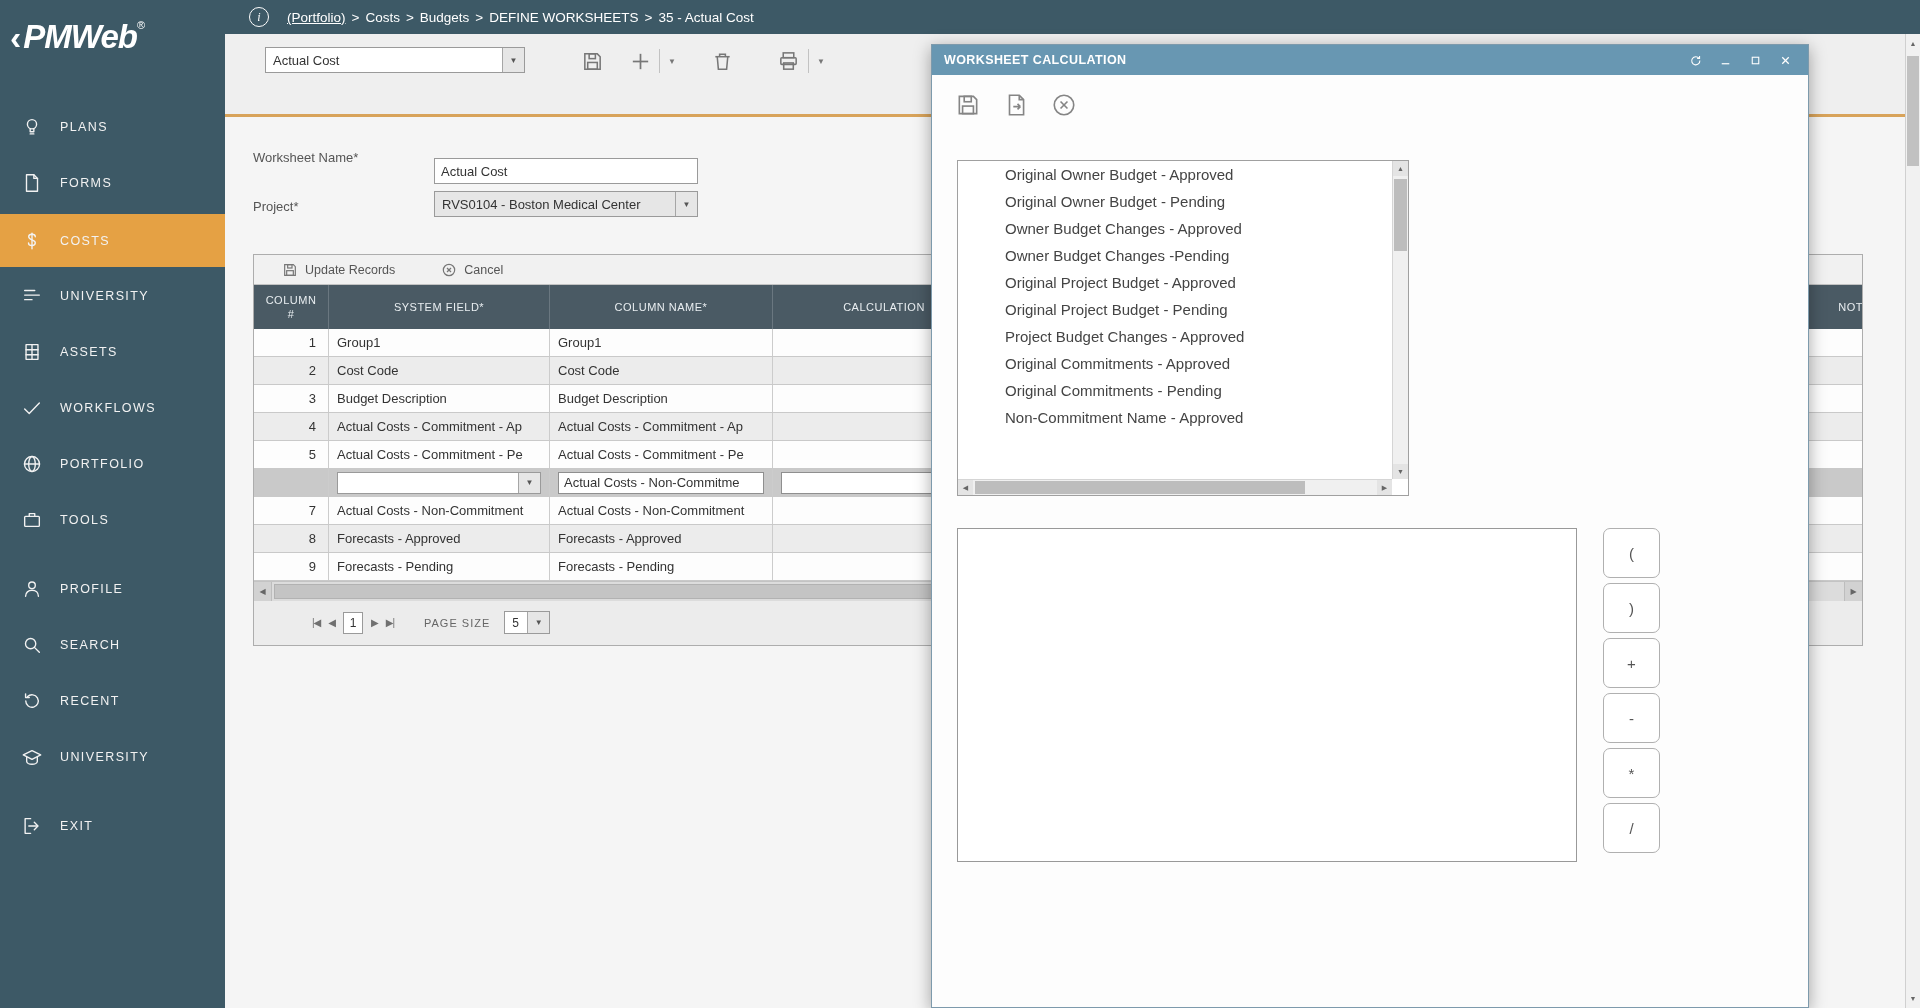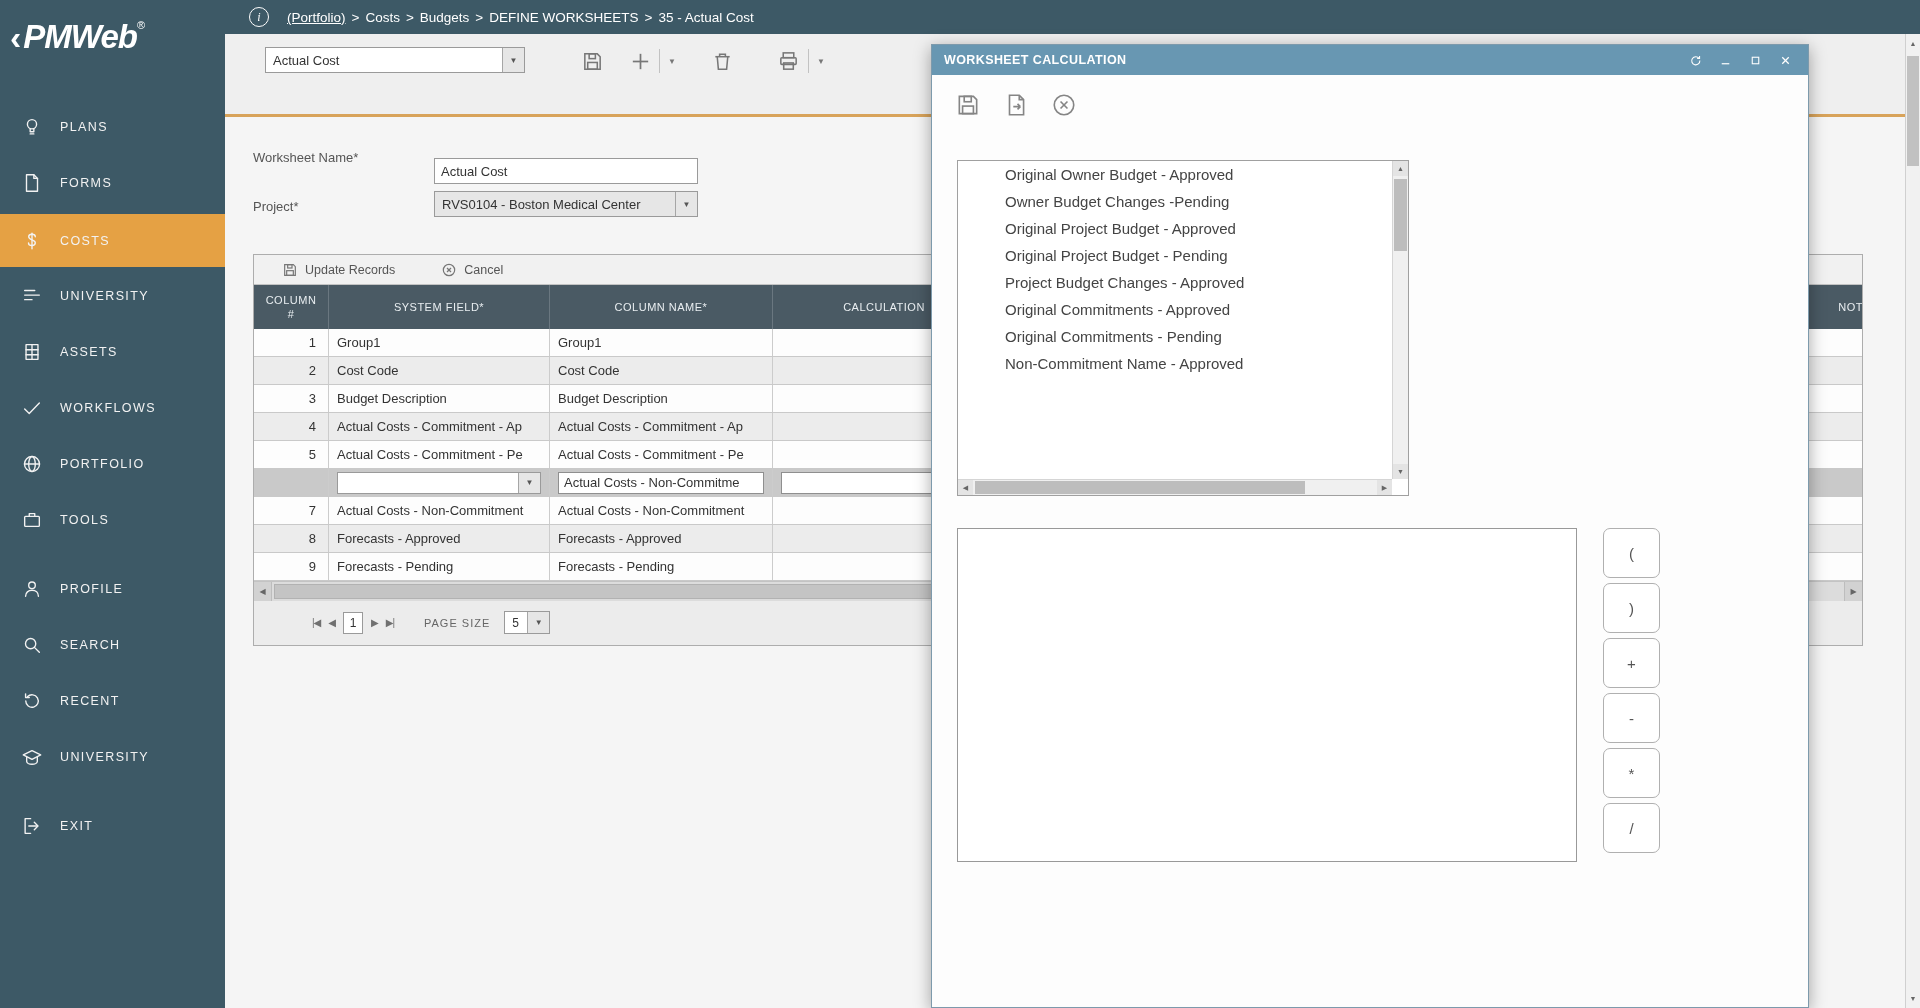--- a/index.html
+++ b/index.html
@@ -474,20 +474,22 @@
         <svg viewBox="0 0 24 24" fill="none" stroke="currentColor" stroke-width="1.5">
             <circle cx="12" cy="12" r="9"></circle>
             <line x1="8.8" y1="8.8" x2="15.2" y2="15.2"></line>
             <line x1="15.2" y1="8.8" x2="8.8" y2="15.2"></line>
           </svg>
       </span>
     </div>
     <div class="calc-listbox">
       <div class="list-items" id="calc-list">
           <div class="list-item">Original Owner Budget - Approved</div>
+          <div class="list-item">Original Owner Budget - Pending</div>
+          <div class="list-item">Owner Budget Changes - Approved</div>
           <div class="list-item">Owner Budget Changes -Pending</div>
           <div class="list-item">Original Project Budget - Approved</div>
           <div class="list-item">Original Project Budget - Pending</div>
           <div class="list-item">Project Budget Changes - Approved</div>
           <div class="list-item">Original Commitments - Approved</div>
           <div class="list-item">Original Commitments - Pending</div>
           <div class="list-item">Non-Commitment Name - Approved</div>
         </div>
       <div class="vscroll">
         <span class="vs-arrow up">▲</span>

